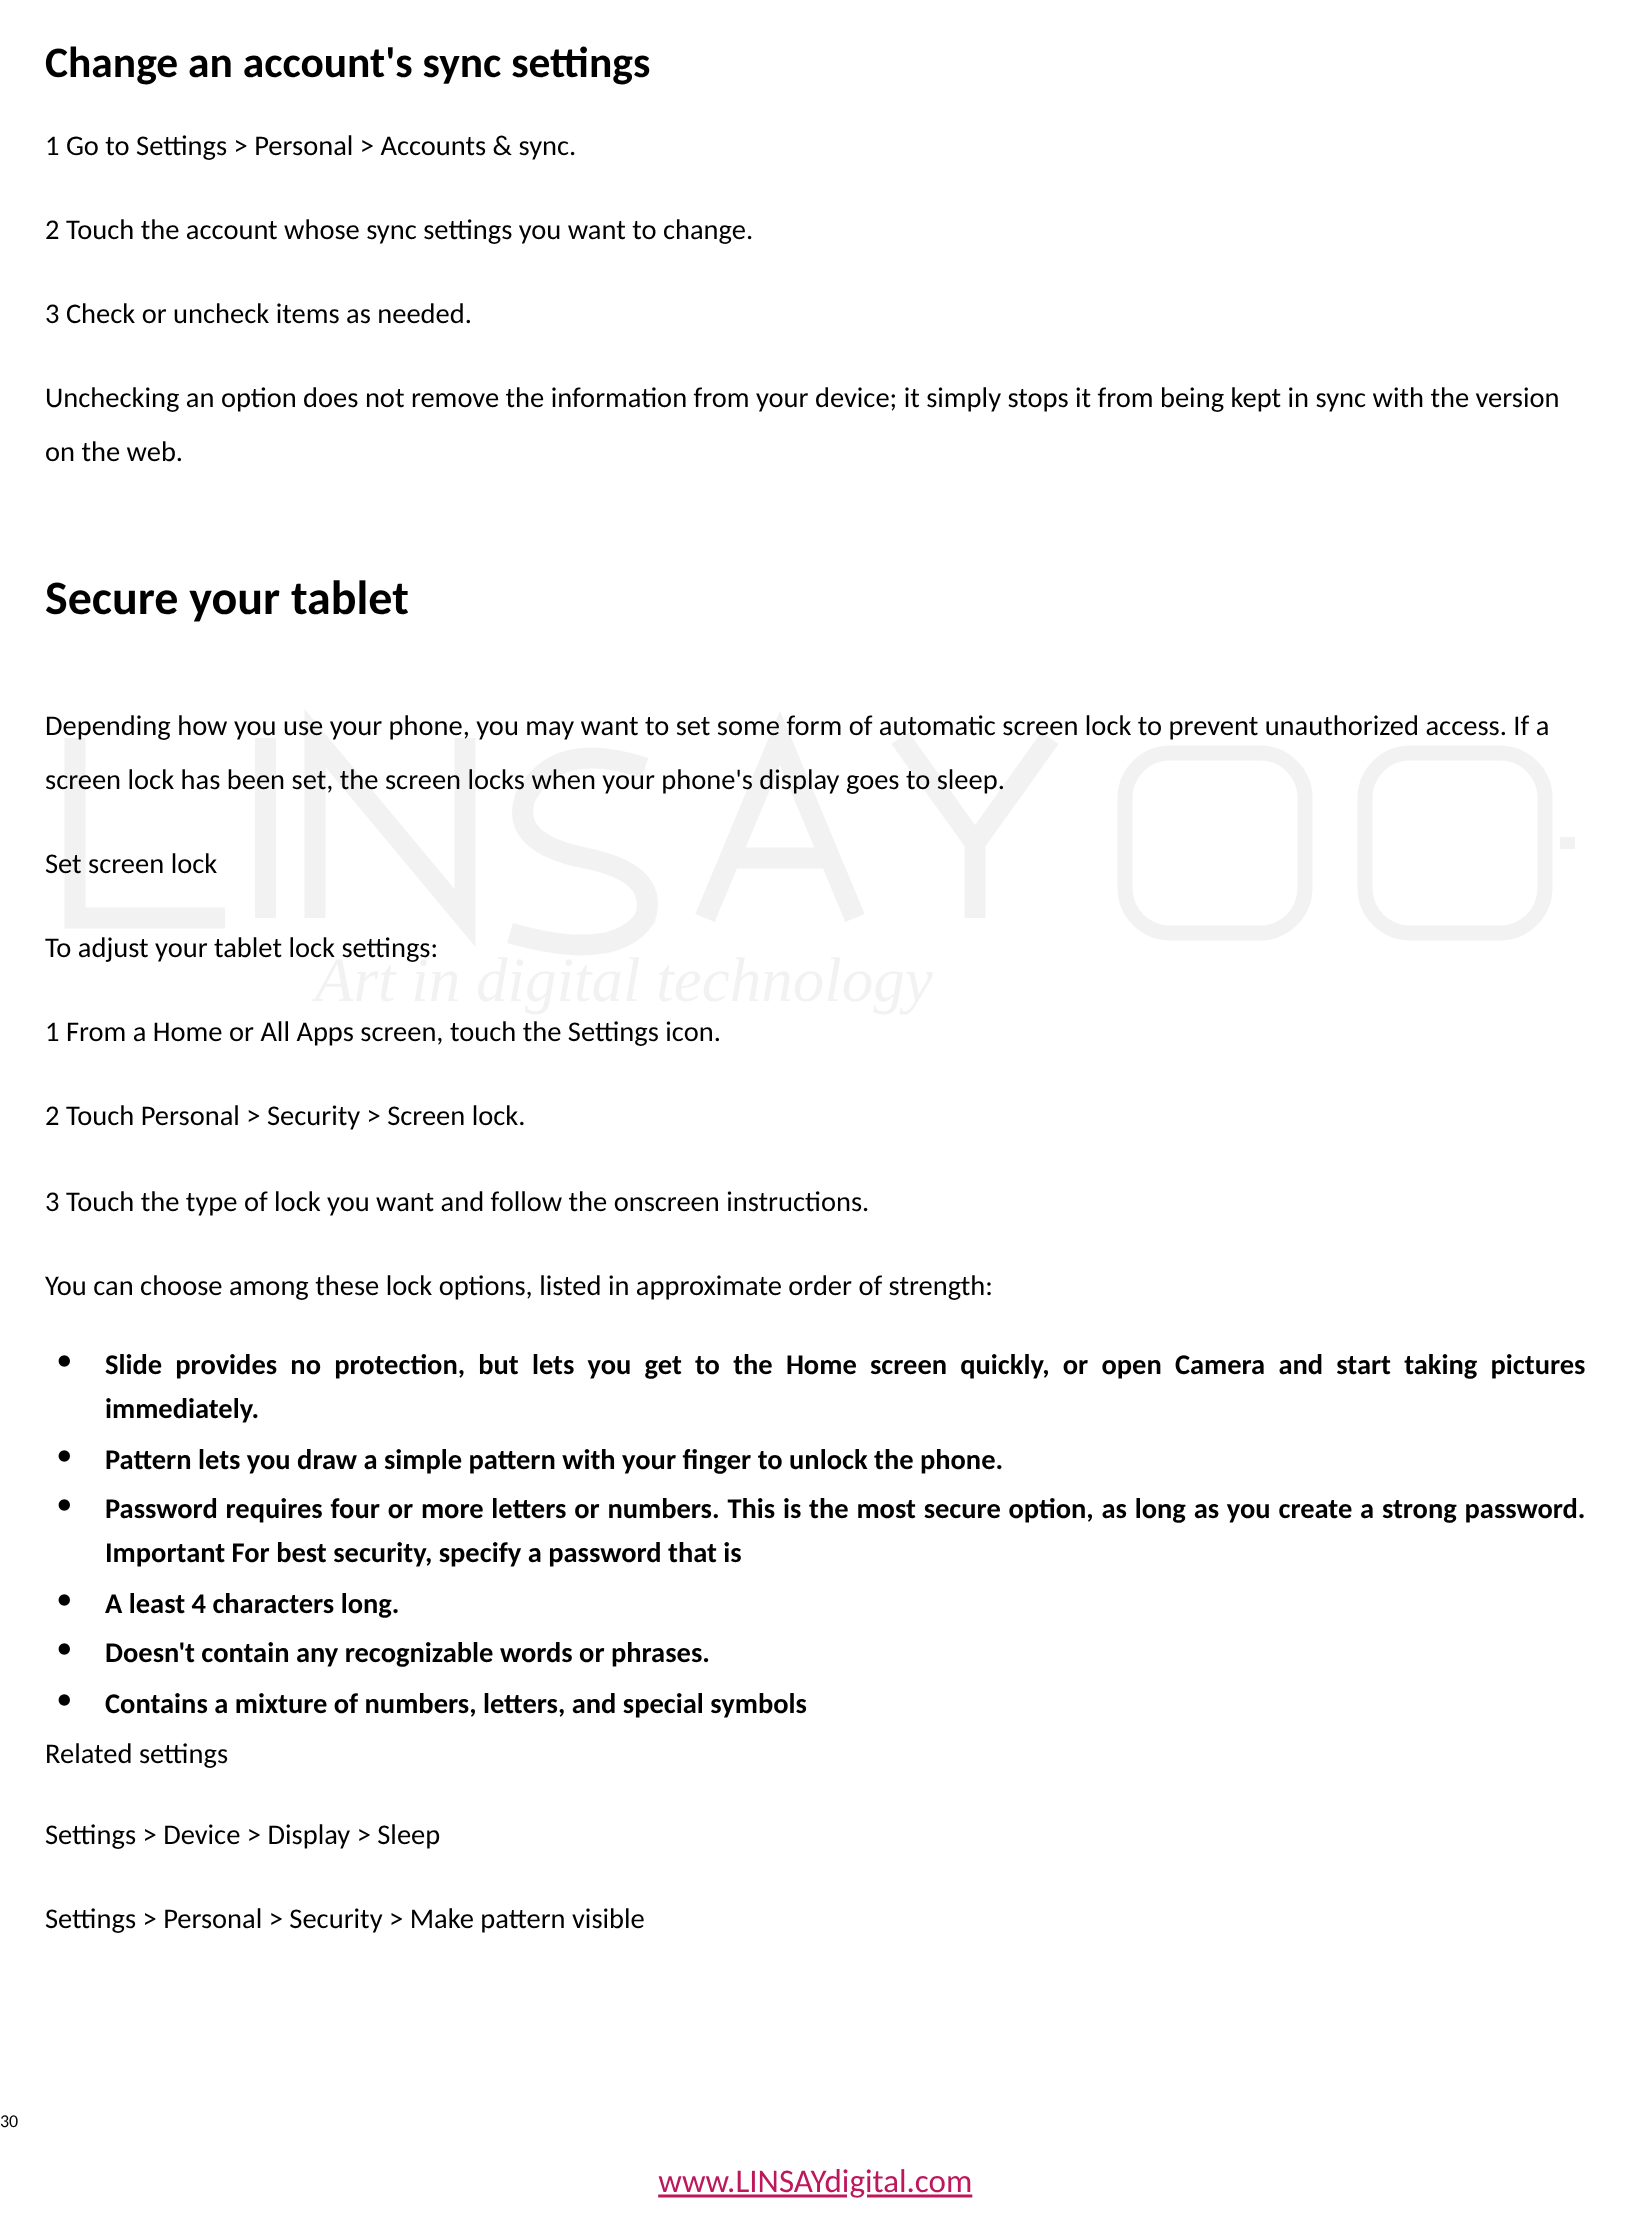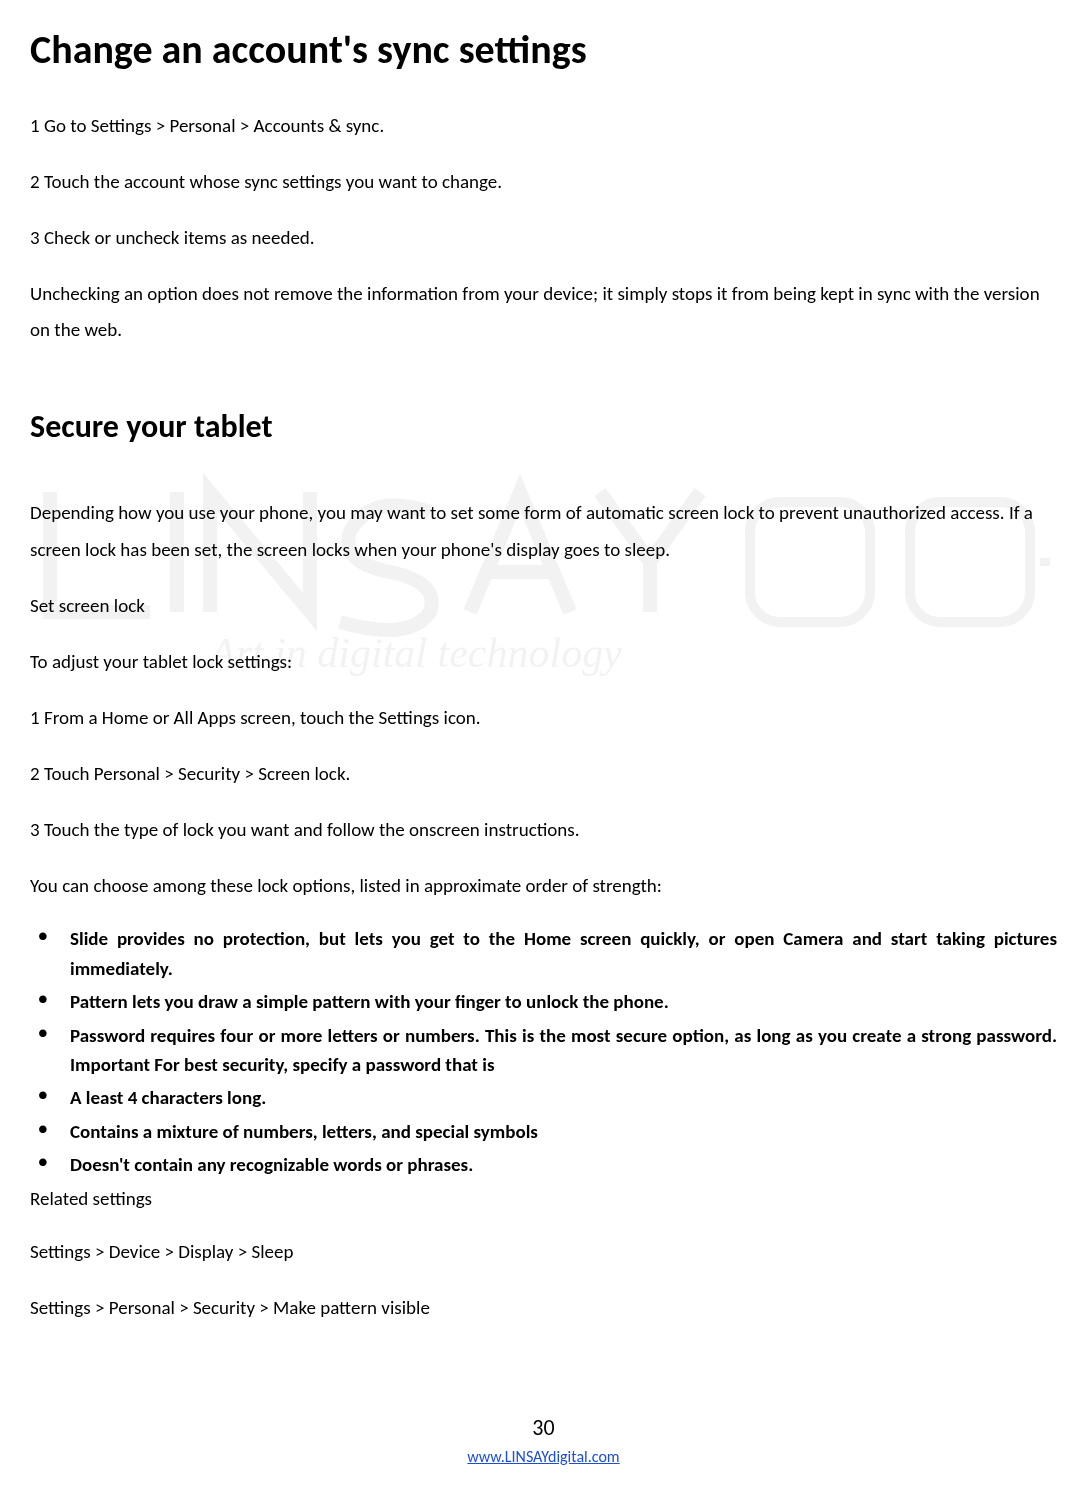--- a/index.html
+++ b/index.html
@@ -29,23 +29,23 @@
     }
     .watermark svg {
       width: 1020px;
       height: 220px;
     }
     .content {
       position: relative;
       z-index: 1;
     }
     h2.heading-large {
-      font-size: 40px;
+      font-size: 29px;
       font-weight: bold;
-      margin-bottom: 28px;
+      margin-bottom: 16px;
     }
     h2.heading-big {
       font-size: 32px;
       font-weight: bold;
       margin-top: 55px;
       margin-bottom: 44px;
     }
     p.para {
       margin-bottom: 20px;
       line-height: 1.9;
@@ -69,37 +69,36 @@
     }
     ul.bullet-list li::before {
       content: "●";
       position: absolute;
       left: 8px;
       top: 0;
       font-size: 16px;
     }
     .page-number {
       position: absolute;
-      bottom: 48px;
+      bottom: 68px;
       left: 0;
       right: 0;
-      text-align: center;
-      font-size: 22px;
+      font-size: 12px;
     }
     .footer-link {
       position: absolute;
       bottom: 22px;
       left: 0;
       right: 0;
       text-align: center;
     }
     .footer-link a {
-      color: #1d4ed8;
+      color: #be185d;
       text-decoration: underline;
-      font-size: 16px;
+      font-size: 22px;
     }
     .justify {
       text-align: justify;
     }
   </style>
 </head>
 <body>
 
 <div class="watermark">
   <svg viewBox="0 0 1020 220" xmlns="http://www.w3.org/2000/svg">
@@ -137,22 +136,22 @@
   <p class="para">1 From a Home or All Apps screen, touch the Settings icon.</p>
   <p class="para">2 Touch Personal &gt; Security &gt; Screen lock.</p>
   <p class="para">3 Touch the type of lock you want and follow the onscreen instructions.</p>
   <p class="para">You can choose among these lock options, listed in approximate order of strength:</p>
 
   <ul class="bullet-list">
     <li class="justify">Slide provides no protection, but lets you get to the Home screen quickly, or open Camera and start taking pictures immediately.</li>
     <li>Pattern lets you draw a simple pattern with your finger to unlock the phone.</li>
     <li class="justify">Password requires four or more letters or numbers. This is the most secure option, as long as you create a strong password. Important For best security, specify a password that is</li>
     <li>A least 4 characters long.</li>
+    <li>Doesn't contain any recognizable words or phrases.</li>
     <li>Contains a mixture of numbers, letters, and special symbols</li>
-    <li>Doesn't contain any recognizable words or phrases.</li>
   </ul>
 
   <p class="para-tight" style="margin-bottom:20px;">Related settings</p>
   <p class="para">Settings &gt; Device &gt; Display &gt; Sleep</p>
   <p class="para">Settings &gt; Personal &gt; Security &gt; Make pattern visible</p>
 
 </div>
 
 <div class="page-number">30</div>
 

